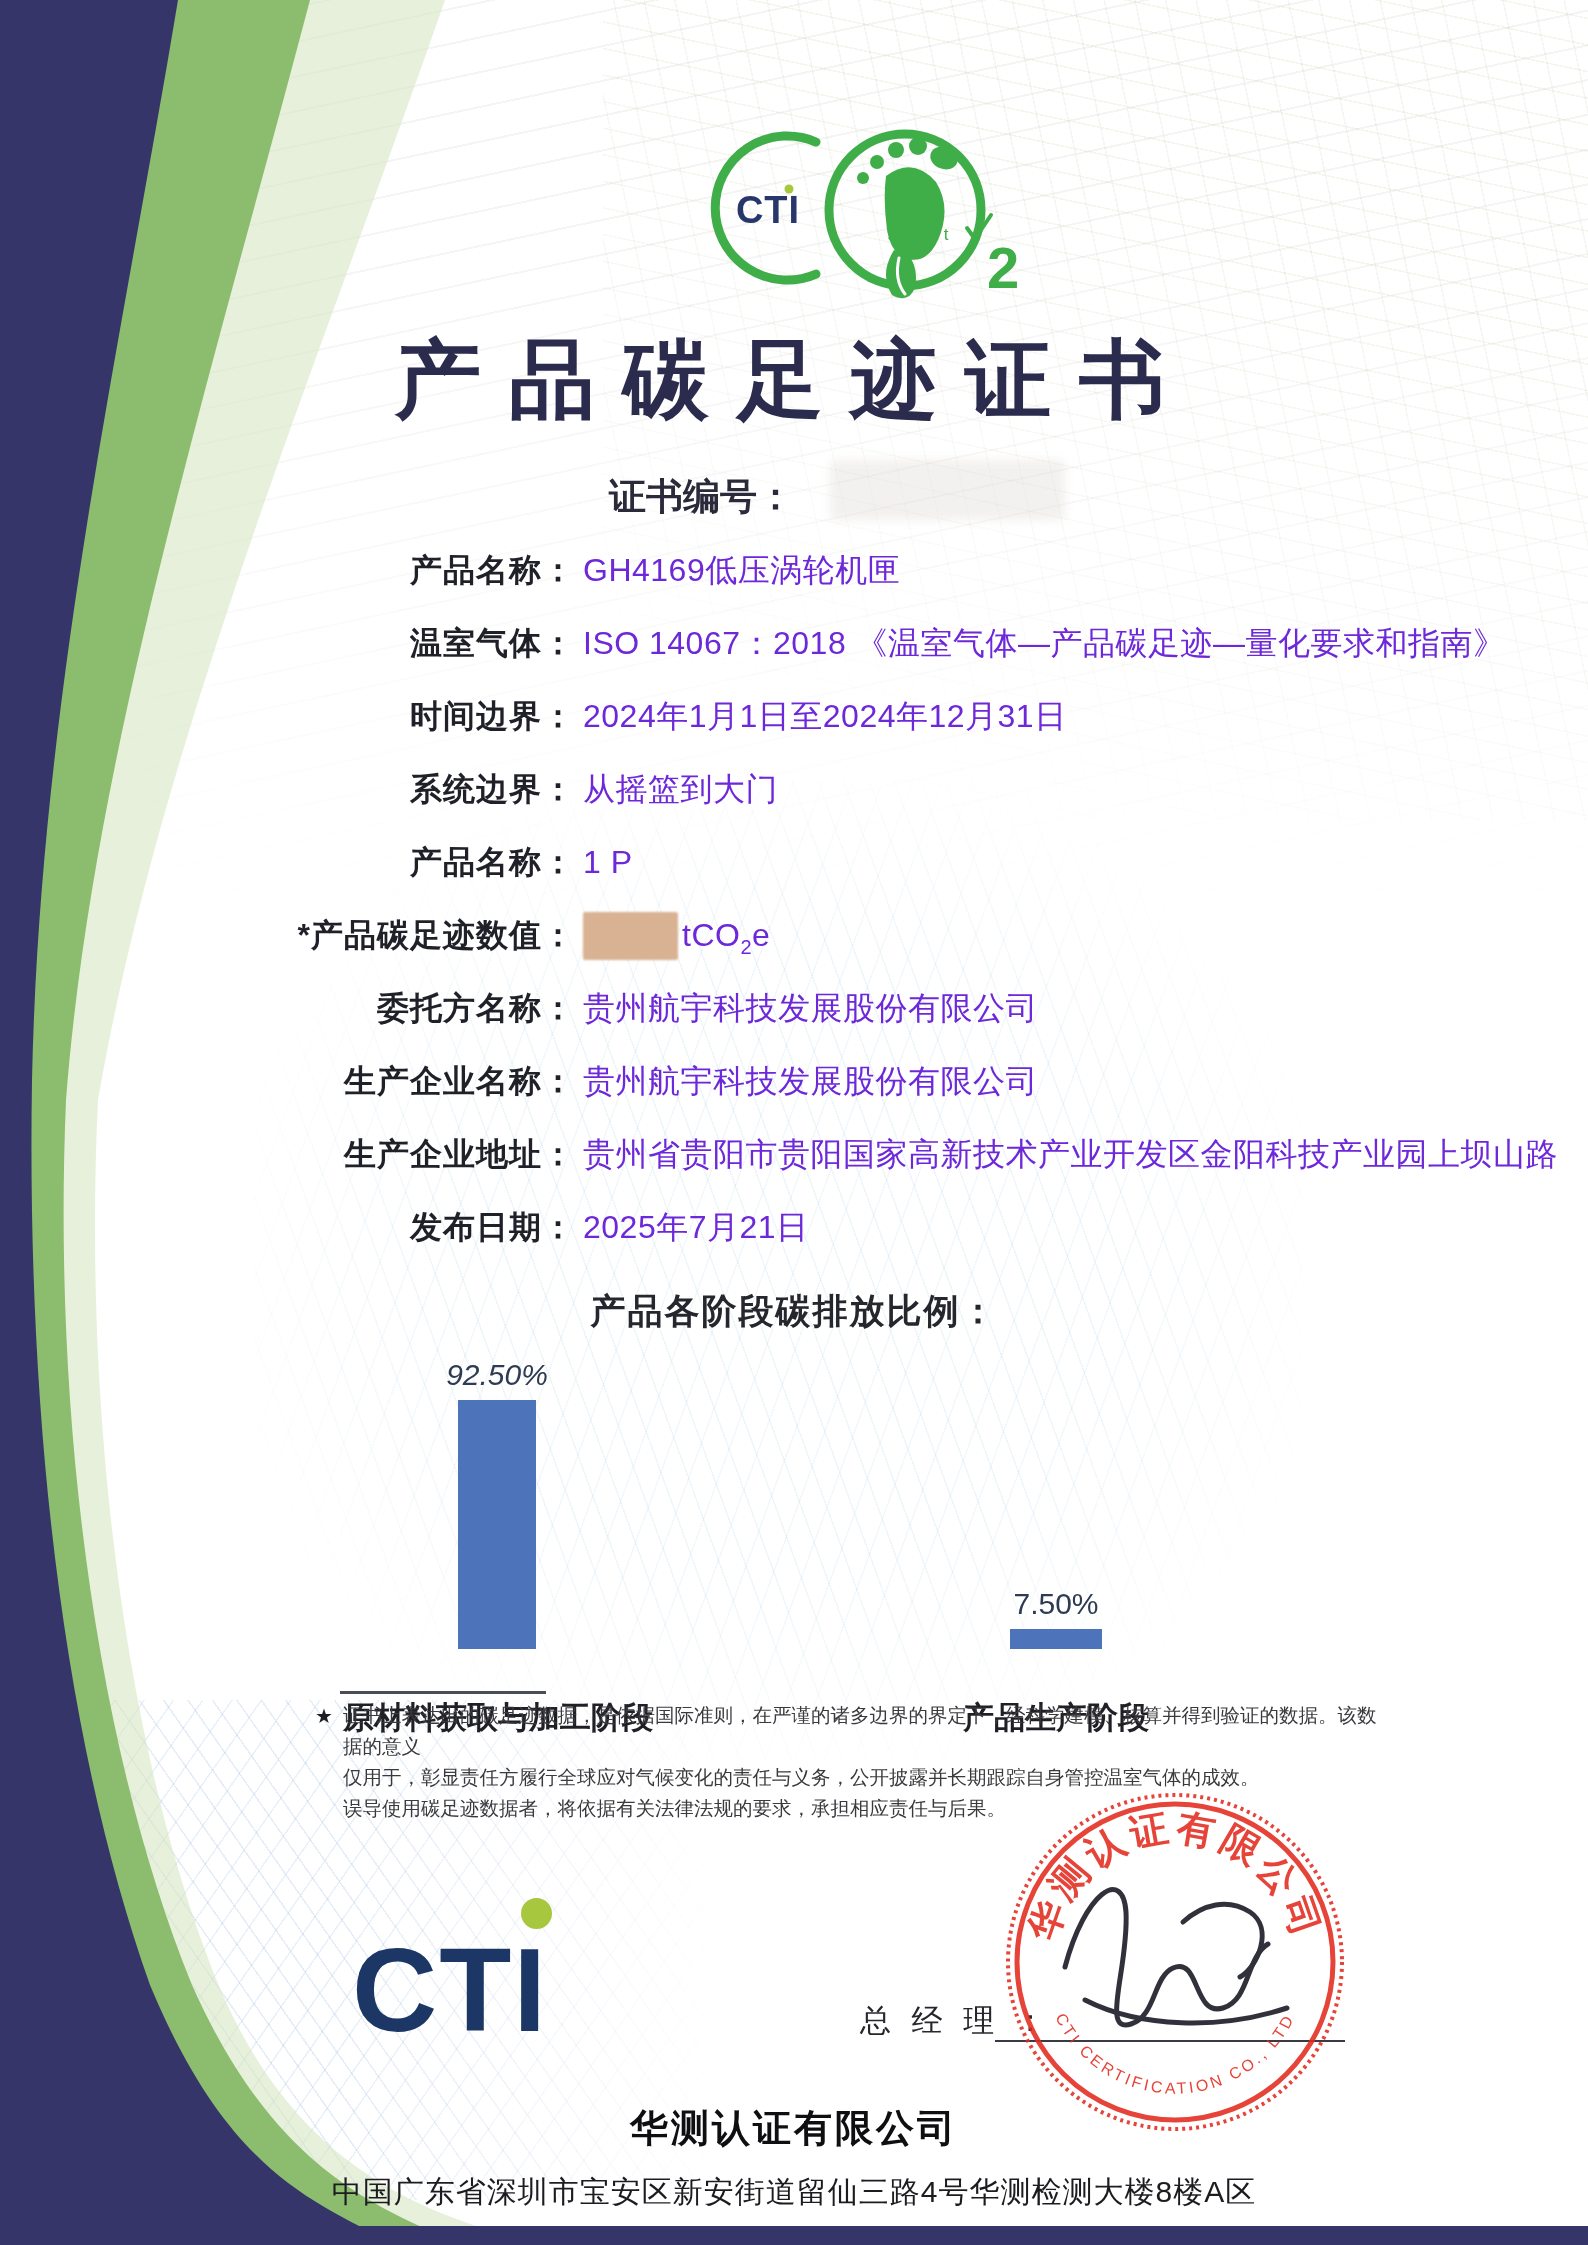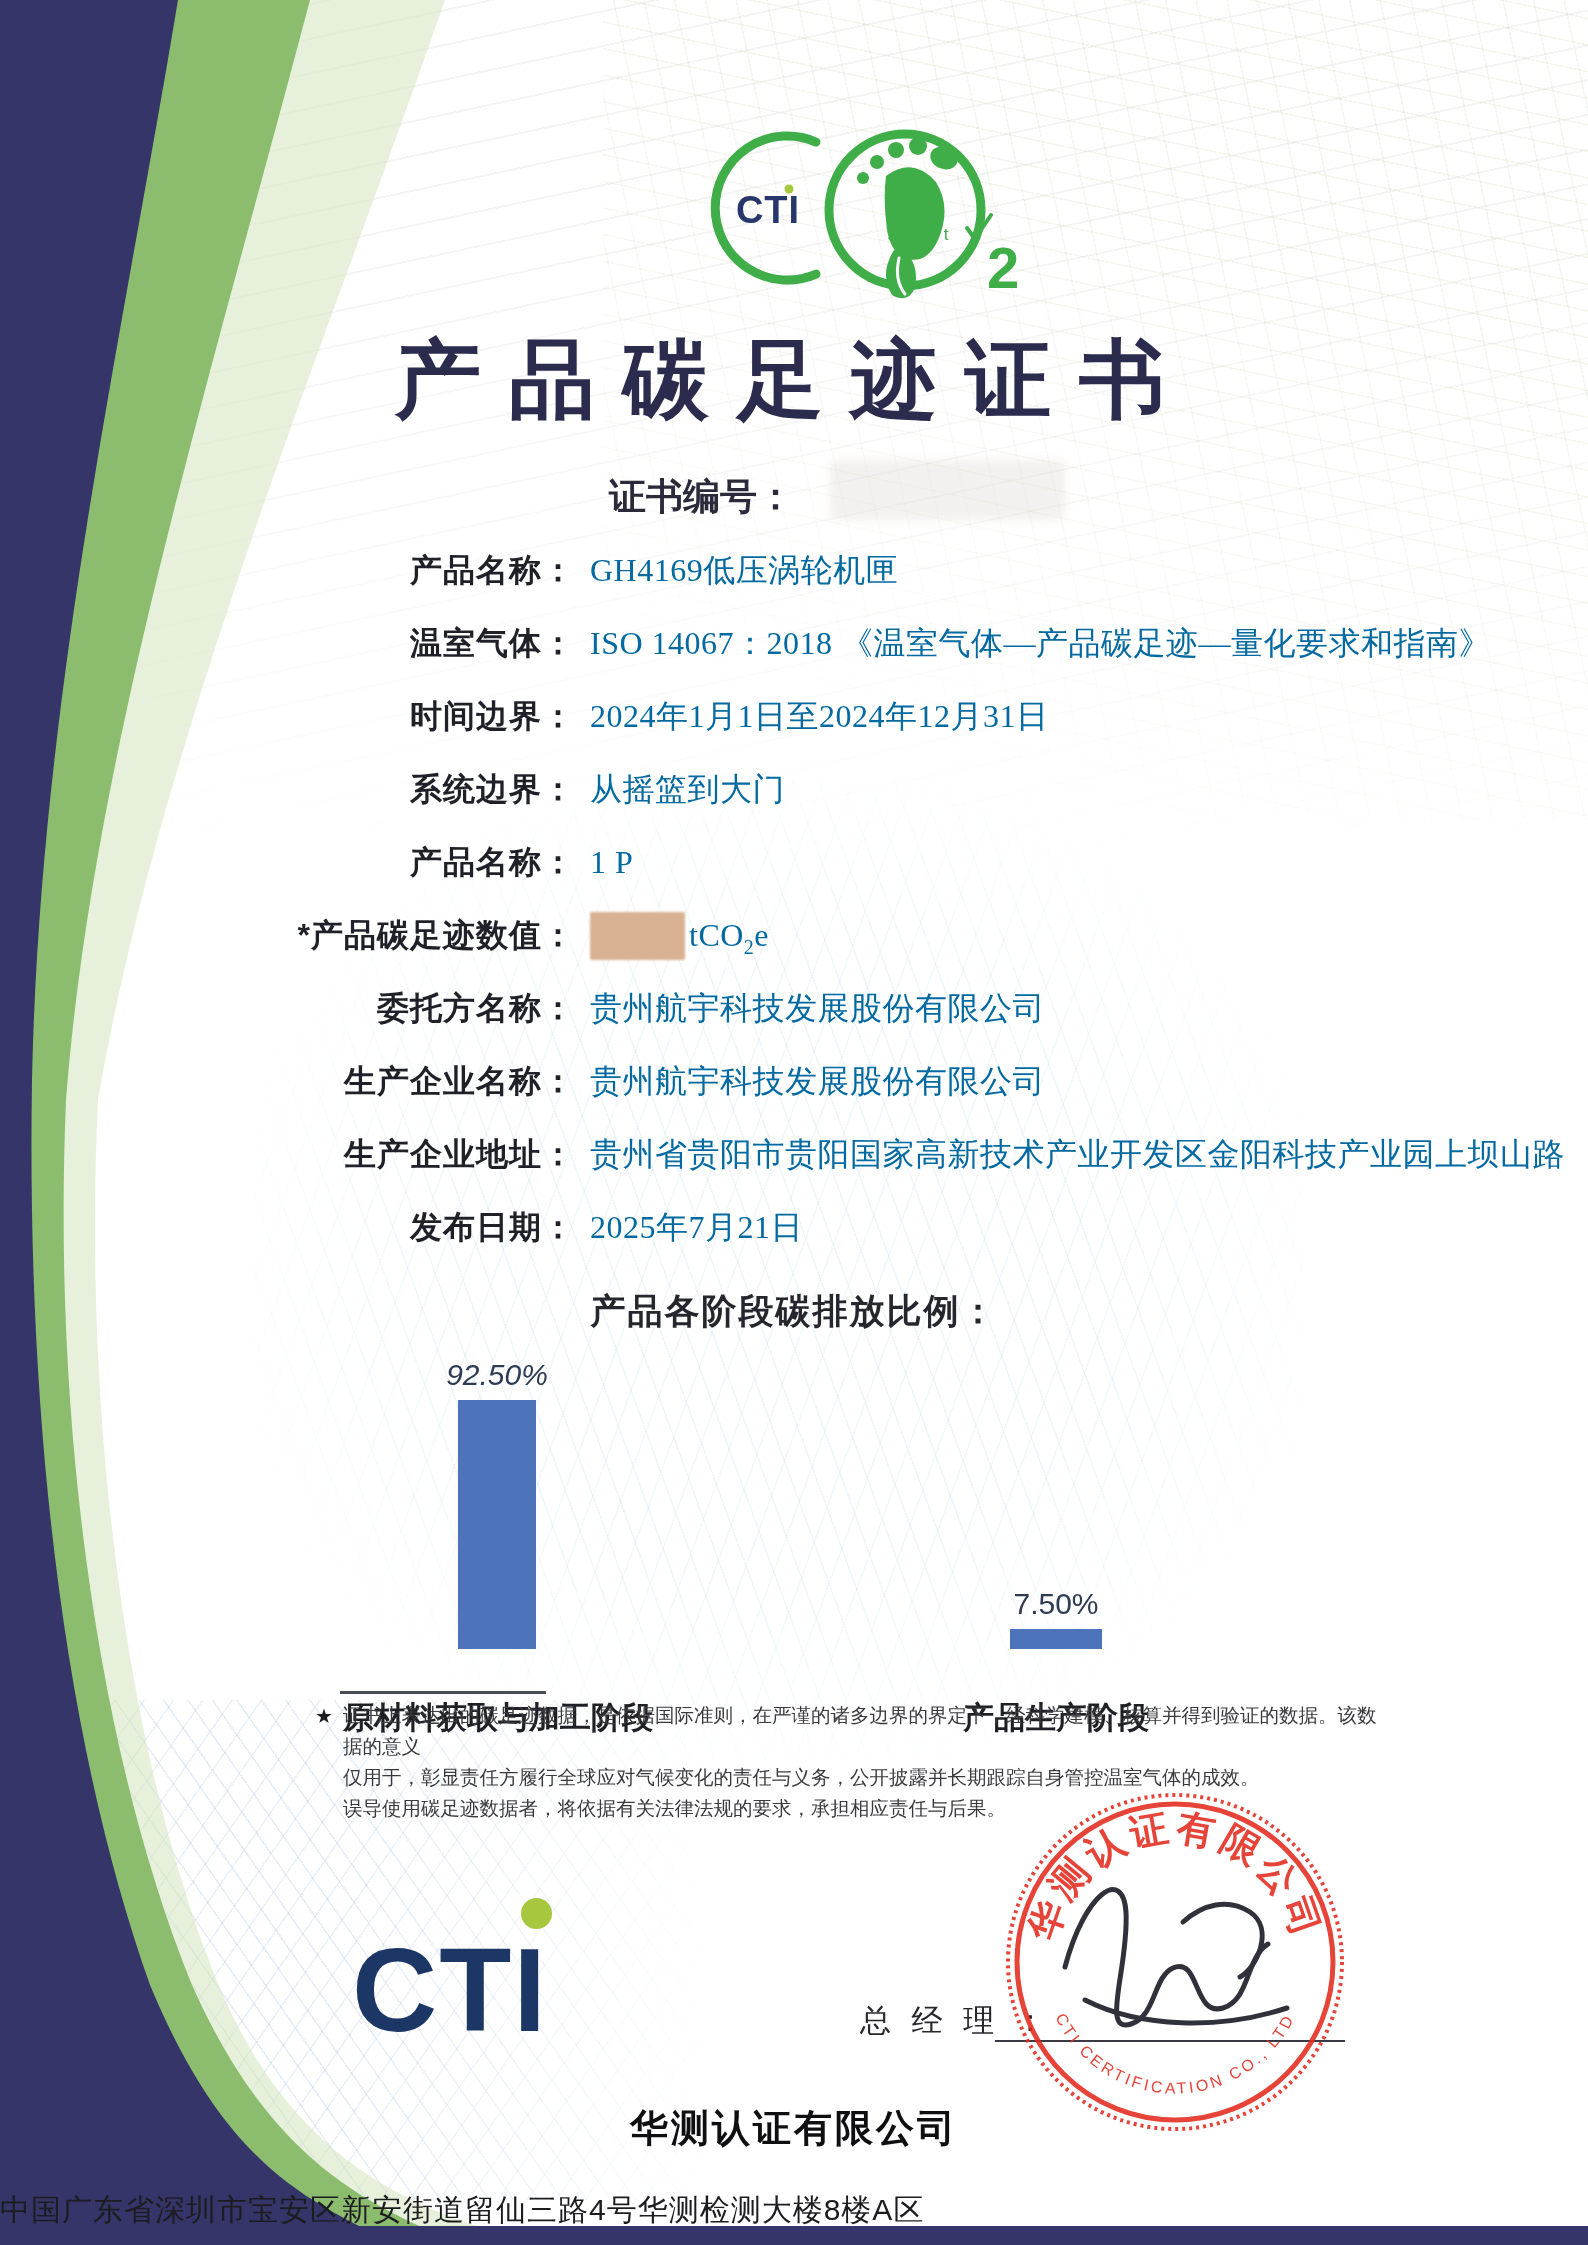--- a/index.html
+++ b/index.html
@@ -37,21 +37,21 @@
   .certno-row { left:0; top:472px; width:794px; text-align:right;
     font-size:37px; font-weight:600; color:#2a2a3a; }
   .certno-redact { left:830px; top:460px; width:235px; height:60px;
     background:rgba(206,200,190,0.25); filter:blur(5px); border-radius:6px; }
 
   
   .fields { left:0; top:534px; width:1588px; }
   .f-row { display:flex; align-items:center; height:73px; font-size:32px; }
   .f-label { width:575px; text-align:right; font-weight:700; color:#1f2028; flex:0 0 auto;
     letter-spacing:1px; }
-  .f-value { margin-left:15px; color:#0369a1; letter-spacing:0.5px; white-space:nowrap;font-family:Liberation Serif, serif; }
+  .f-value { margin-left:8px; color:#6d28d9; letter-spacing:0.5px; white-space:nowrap; }
   .redact-box { display:inline-block; width:95px; height:48px; background:#d8b292;
     border-radius:2px; vertical-align:-14px; margin-right:4px; filter:blur(1.2px); }
   .sub2 { font-size:20px; vertical-align:-8px; }
 
   
   .chart-title { left:0; top:1288px; width:100%; text-align:center;
     font-size:35px; font-weight:700; color:#26262e; letter-spacing:2px; }
   .chart { left:0; top:1340px; width:1588px; height:360px; }
   .bar { position:absolute; bottom:51px; background:#4d74ba; }
   #bar-0 { left:458px; width:78px; }
@@ -72,22 +72,22 @@
 
   
   .cti-logo { left:352px; top:1922px; font-size:118px; font-weight:800;
     color:#1c3766; letter-spacing:2px; }
   .cti-dot { left:521px; top:1898px; width:31px; height:31px; border-radius:50%;
     background:#a6c73e; }
   .manager { left:860px; top:2000px; font-size:31px; color:#26262c; letter-spacing:6px; }
   .manager-line { left:995px; top:2040px; width:350px; height:2px; background:#3a3a44; }
   .company-name { left:0; top:2103px; width:100%; text-align:center;
     font-size:38px; font-weight:700; color:#0f0f12; letter-spacing:3px; }
-  .company-addr { left:0; top:2172px; width:100%; 
-    font-size:30px; color:#1c1c20; letter-spacing:1px;margin-top:18px; }
+  .company-addr { left:0; top:2172px; width:100%; text-align:center;
+    font-size:30px; color:#1c1c20; letter-spacing:1px; }
   svg text { font-family:"Liberation Sans","DejaVu Sans",sans-serif; }
 </style>
 </head>
 <body>
 
 <div class="page">
 
   <div class="tex" id="tex-diag"></div>
   <div class="tex" id="tex-mesh-tr"></div>
   <div class="tex" id="tex-mesh-mid"></div>

